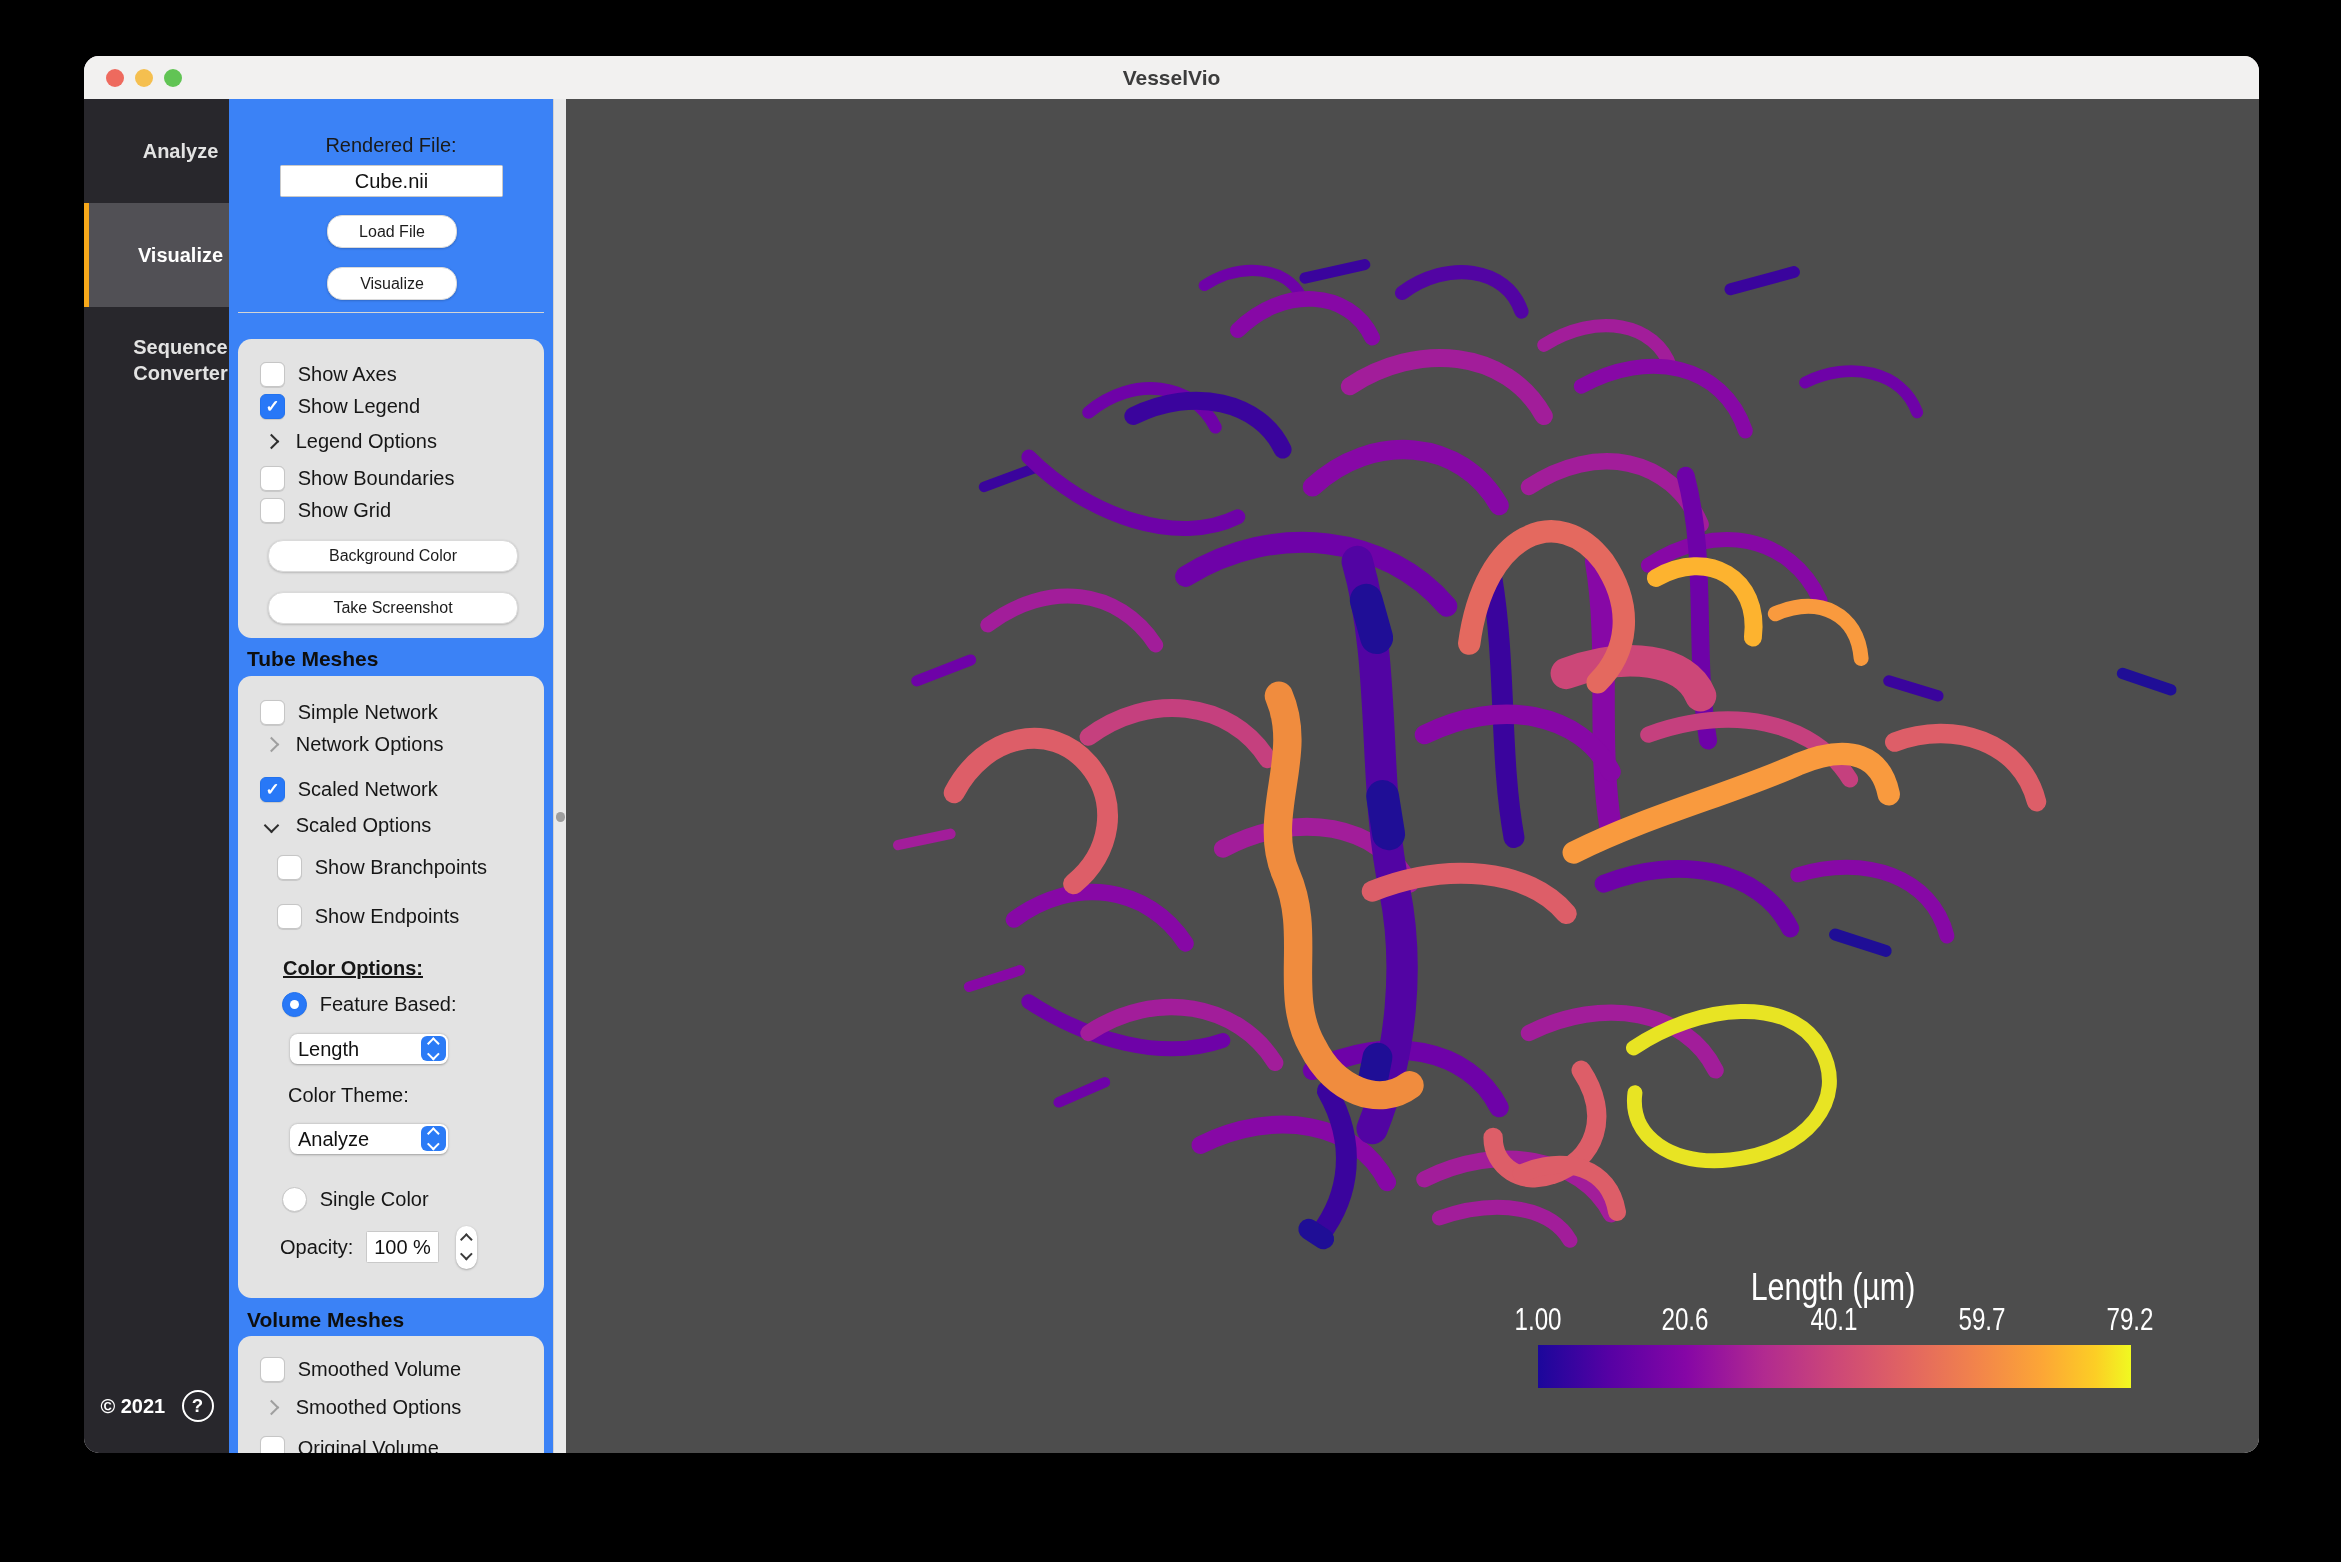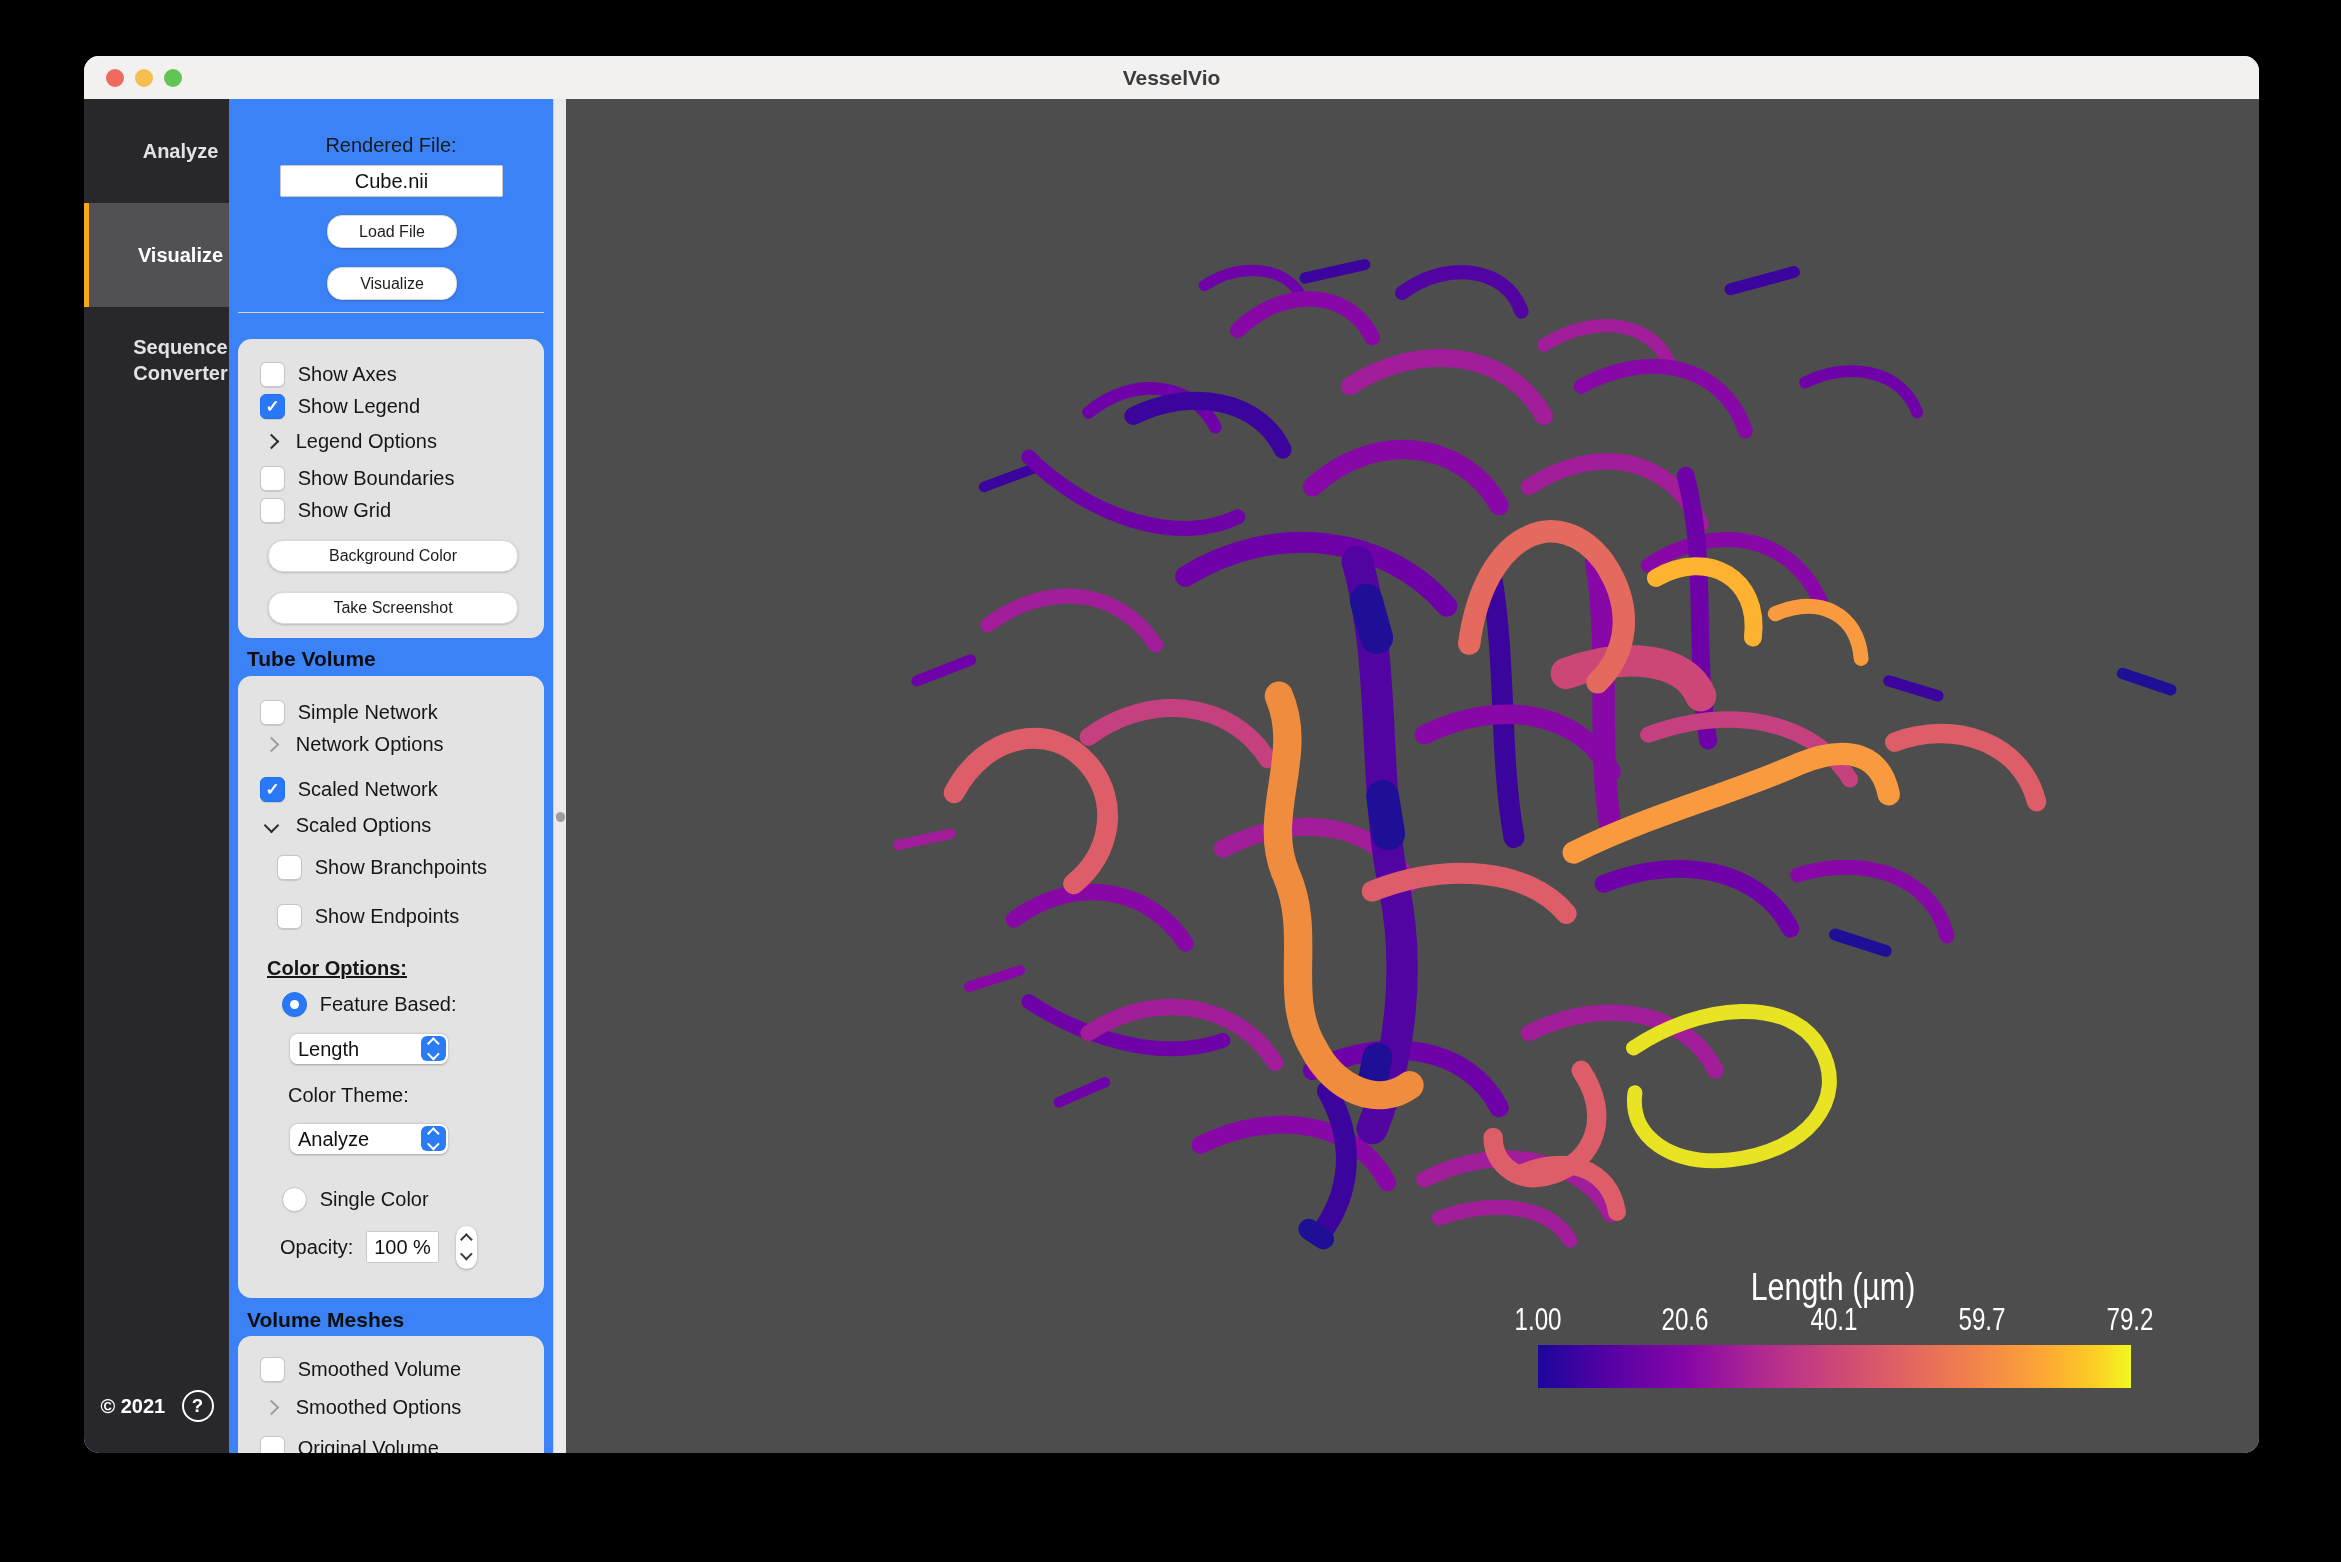--- a/index.html
+++ b/index.html
@@ -151,21 +151,21 @@
         <span class="cb"></span>
         <span class="lbl">Show Boundaries</span>
       </div>
       <div class="row" style="top:411px">
         <span class="cb"></span>
         <span class="lbl">Show Grid</span>
       </div>
       <div class="btn" style="left:39px;top:441px;width:248px;height:30px">Background Color</div>
       <div class="btn" style="left:39px;top:493px;width:248px;height:30px">Take Screenshot</div>
 
-      <div class="header" style="top:560px">Tube Volume</div>
+      <div class="header" style="top:560px">Tube Meshes</div>
 
       <div class="group" style="top:577px;height:622px"></div>
       <div class="row" style="top:613px">
         <span class="cb"></span>
         <span class="lbl">Simple Network</span>
       </div>
       <div class="row" style="top:645px">
         <span class="treebox">
             <span class="tchev right gray"></span>
           </span>
@@ -184,21 +184,21 @@
         <span class="lbl">Scaled Options</span>
       </div>
       <div class="row indent" style="top:768px">
         <span class="cb"></span>
         <span class="lbl">Show Branchpoints</span>
       </div>
       <div class="row indent" style="top:817px">
         <span class="cb"></span>
         <span class="lbl">Show Endpoints</span>
       </div>
-      <div class="row" style="top:869px;left:38px">
+      <div class="row" style="top:869px;left:54px">
         <span class="lbl bold-u">Color Options:</span>
       </div>
       <div class="row radio-row" style="top:905px">
         <span class="radio selected">
             <span class="dot"></span>
           </span>
         <span class="lbl">Feature Based:</span>
       </div>
       <div class="dropdown" style="top:935px">
         <span class="val">Length</span>

